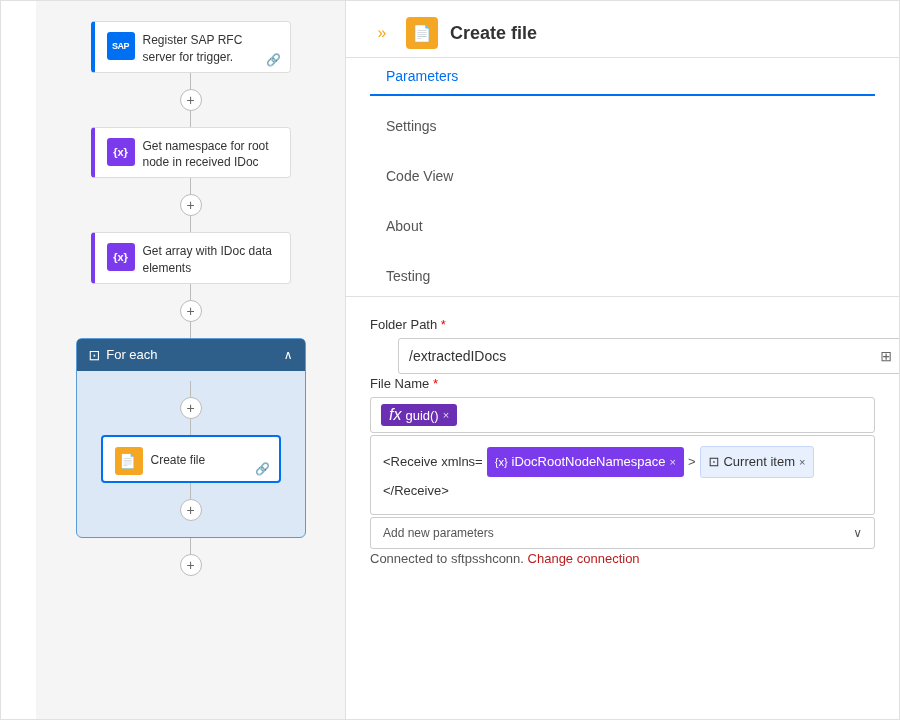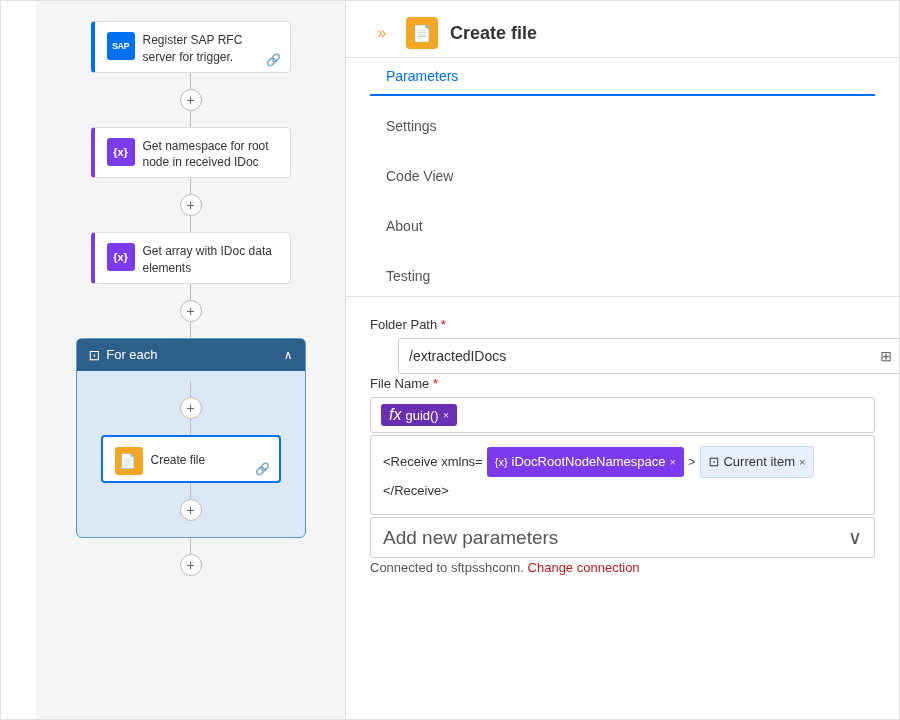--- a/index.html
+++ b/index.html
@@ -361,21 +361,21 @@
     }
 
     .add-params {
       width: 100%;
       border: 1px solid #ccc;
       border-radius: 3px;
       padding: 8px 12px;
       display: flex;
       align-items: center;
       justify-content: space-between;
-      font-size: 19px;
+      font-size: 12px;
       color: #555;
       cursor: pointer;
       background: #fff;
     }
 
     .connection-info {
       font-size: 13px;
       color: #555;
     }
 

